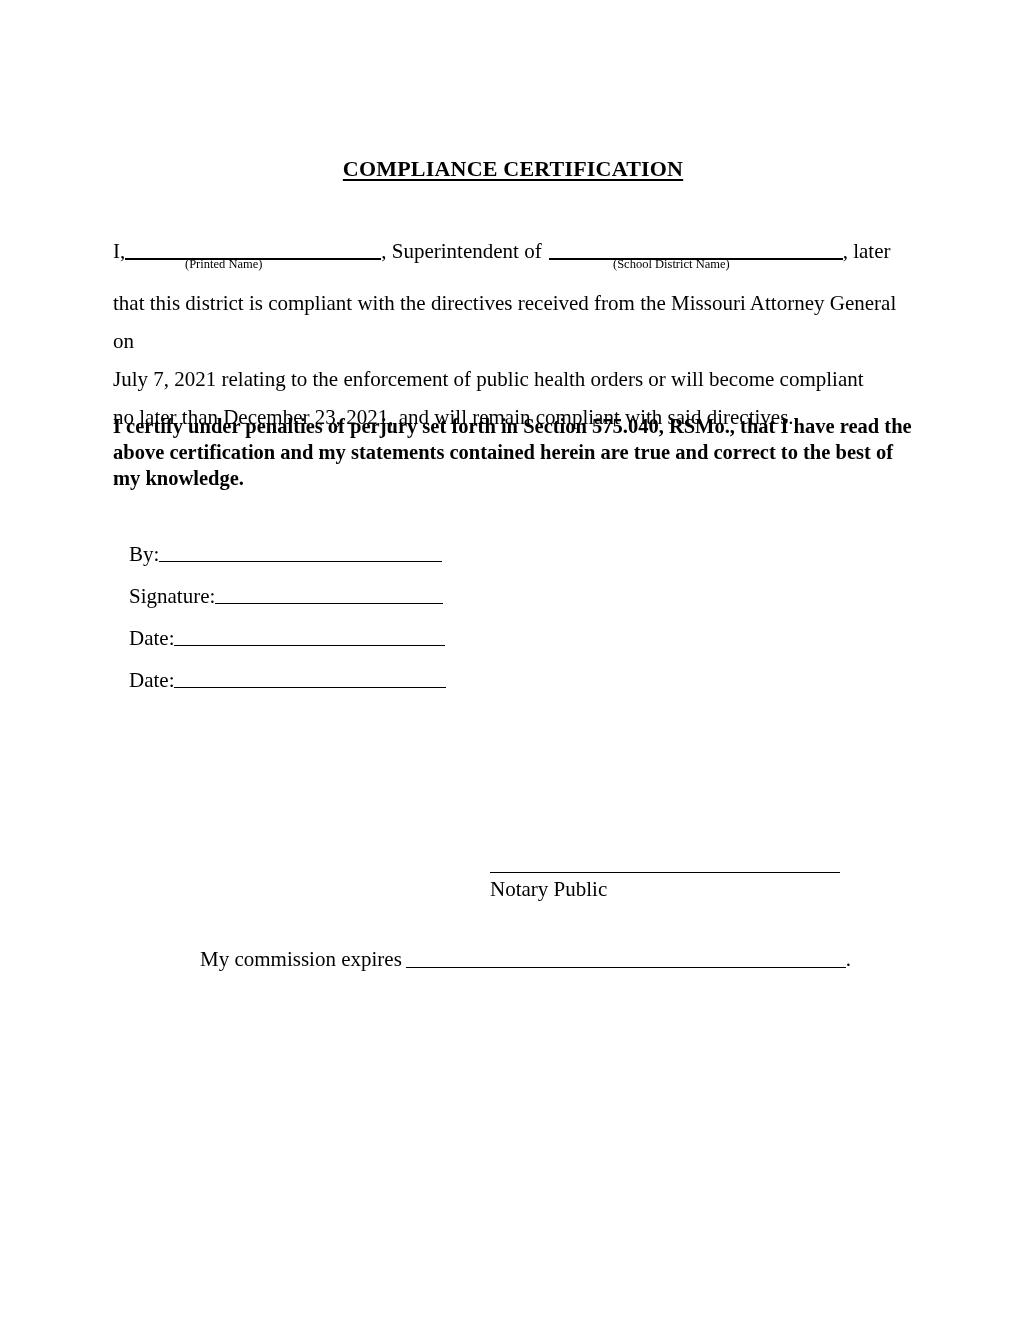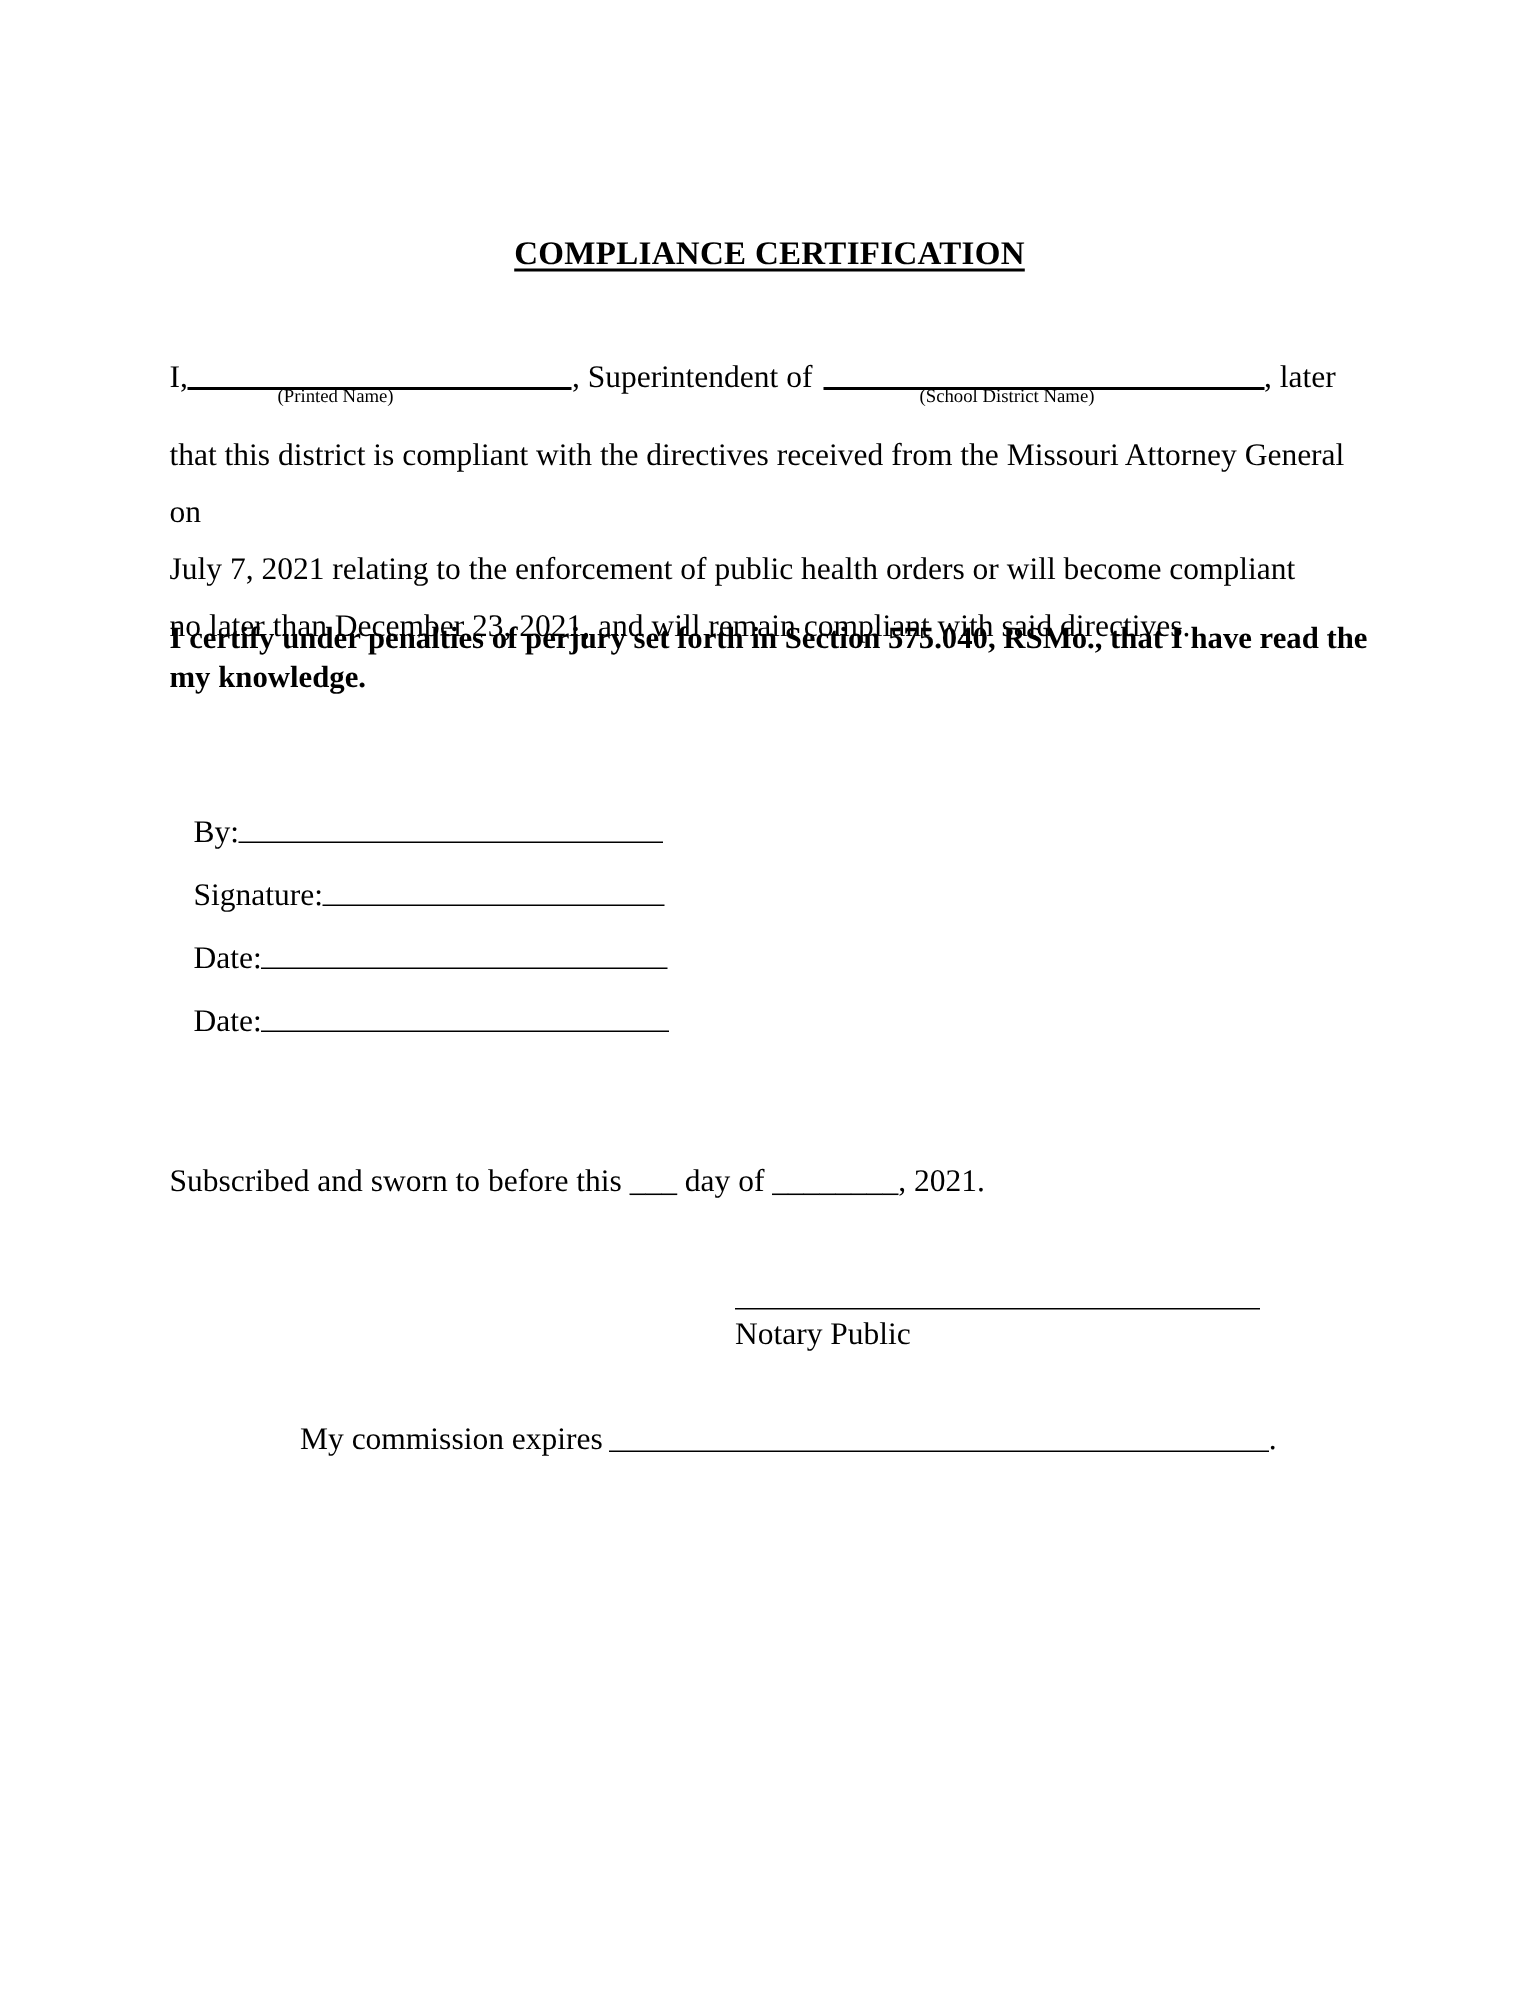--- a/index.html
+++ b/index.html
@@ -186,33 +186,33 @@
       <span class="caption caption-school">(School District Name)</span>
     </div>
 
     <p class="para para-after-caption">that this district is compliant with the directives received from the Missouri Attorney General on</p>
     <p class="para">July 7, 2021 relating to the enforcement of public health orders or will become compliant</p>
     <p class="para">no later than December 23, 2021, and will remain compliant with said directives.</p>
   </div>
 
   <div class="certify-block">
     <div>I certify under penalties of perjury set forth in Section 575.040, RSMo., that I have read the</div>
+    <div>above certification and my statements contained herein are true and correct to the best of</div>
     <div>my knowledge.</div>
   </div>
 
   <div class="sig-block">
     <div class="sig-row"><span class="sig-label">By:</span><span class="sig-rule sig-rule-by"></span></div>
 
     <div class="sig-row"><span class="sig-label">Signature:</span><span class="sig-rule sig-rule-signature"></span></div>
 
     <div class="sig-row"><span class="sig-label">Date:</span><span class="sig-rule sig-rule-title"></span></div>
 
     <div class="sig-row"><span class="sig-label">Date:</span><span class="sig-rule sig-rule-date"></span></div>
   </div>
 
-  <div class="sworn-line">Subscribed and sworn to before this ___ day of ________, 2021.</div>
 
   <div class="notary-rule"></div>
   <div class="notary-label">Notary Public</div>
 
   <div class="commission-line"><span>My commission expires</span><span class="commission-rule"></span><span>.</span></div>
 
 </div>
 
 </body></html>

